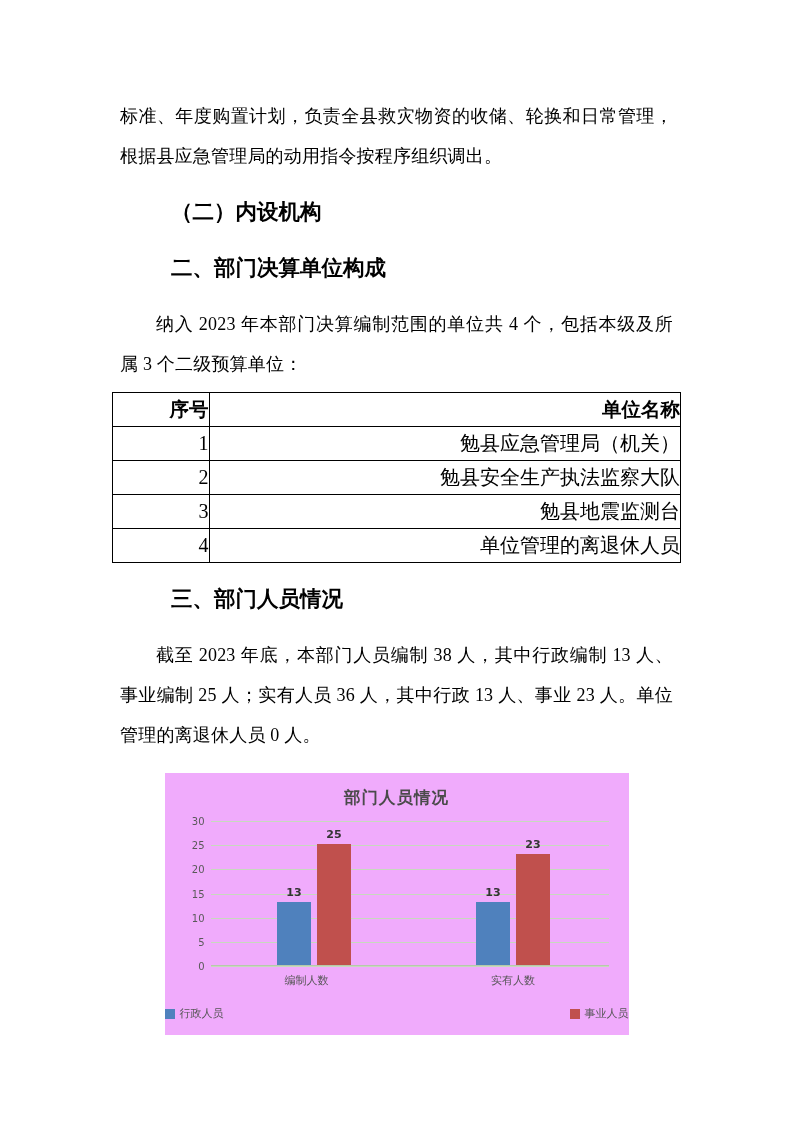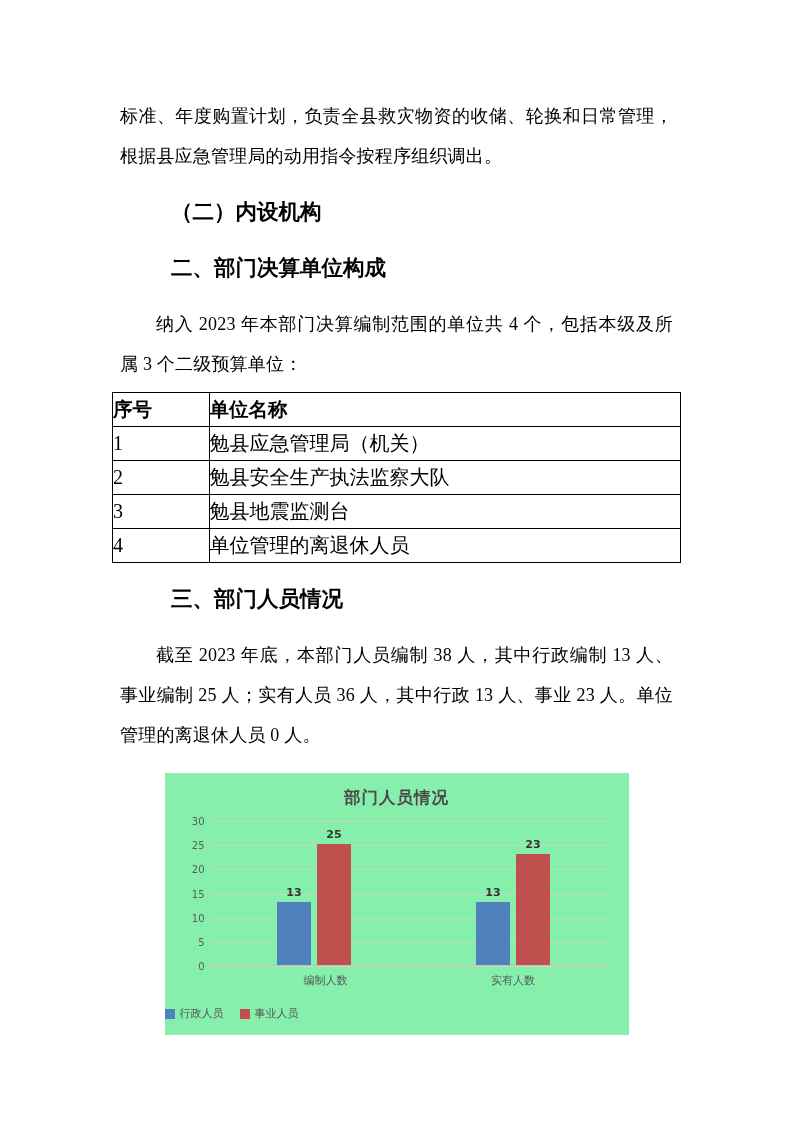--- a/index.html
+++ b/index.html
@@ -46,41 +46,41 @@
   
   table.units {
     border-collapse: collapse;
     width: 100%;
     margin-top: 6px;
     margin-bottom: 2px;
     table-layout: fixed;
   }
   table.units td, table.units th {
     border: 1px solid #000000;
-    text-align: left;
+    text-align: right;
     font-size: 20px;
     height: 33px;
     line-height: 33px;
     padding: 0;
     font-weight: normal;
   }
   table.units thead th {
     font-weight: bold;
     font-family: "DejaVu Sans", "Liberation Sans", sans-serif;
     font-size: 19.5px;
   }
   table.units col.c1 { width: 17%; }
   table.units col.c2 { width: 83%; }
 
   
   .chart-wrap {
     margin: 18px auto 0 auto;
     width: 464px;
     height: 262px;
-    background: #86efac;
+    background: #f0abfc;
     position: relative;
     box-sizing: border-box;
   }
   .chart-title {
     text-align: center;
     font-size: 16.5px;
     font-weight: bold;
     color: #4a4a4a;
     font-family: "DejaVu Sans", "Liberation Sans", sans-serif;
     padding-top: 14px;
@@ -150,21 +150,21 @@
     color: #555555;
     font-family: "DejaVu Sans", "Liberation Sans", sans-serif;
     white-space: nowrap;
   }
   .legend {
     position: absolute;
     left: 0;
     right: 0;
     bottom: 14px;
     display: flex;
-    justify-content: flex-start;
+    justify-content: space-between;
     gap: 16px;
     align-items: center;
   }
   .legend-item {
     display: flex;
     align-items: center;
     gap: 5px;
     font-size: 11px;
     color: #555555;
     font-family: "DejaVu Sans", "Liberation Sans", sans-serif;
@@ -253,21 +253,21 @@
       <div class="axis-x"></div>
       <div class="bars" id="bars">
           <div class="bar" style="left: 66.48px; height: 62.8333px;">
             <div class="val">13</div>
             <div class="fill" style="background: rgb(79, 129, 189);"></div>
           </div>
           <div class="bar" style="left: 106.48px; height: 120.833px;">
             <div class="val">25</div>
             <div class="fill" style="background: rgb(192, 80, 77);"></div>
           </div>
-          <div class="cat-label" style="left: 115px;">编制人数</div>
+          <div class="cat-label" style="left: 96px;">编制人数</div>
           <div class="bar" style="left: 265.48px; height: 62.8333px;">
             <div class="val">13</div>
             <div class="fill" style="background: rgb(79, 129, 189);"></div>
           </div>
           <div class="bar" style="left: 305.48px; height: 111.167px; border-radius: 6px;">
             <div class="val">23</div>
             <div class="fill" style="background: rgb(192, 80, 77);"></div>
           </div>
           <div class="cat-label" style="left: 302.48px;">实有人数</div>
         </div>

